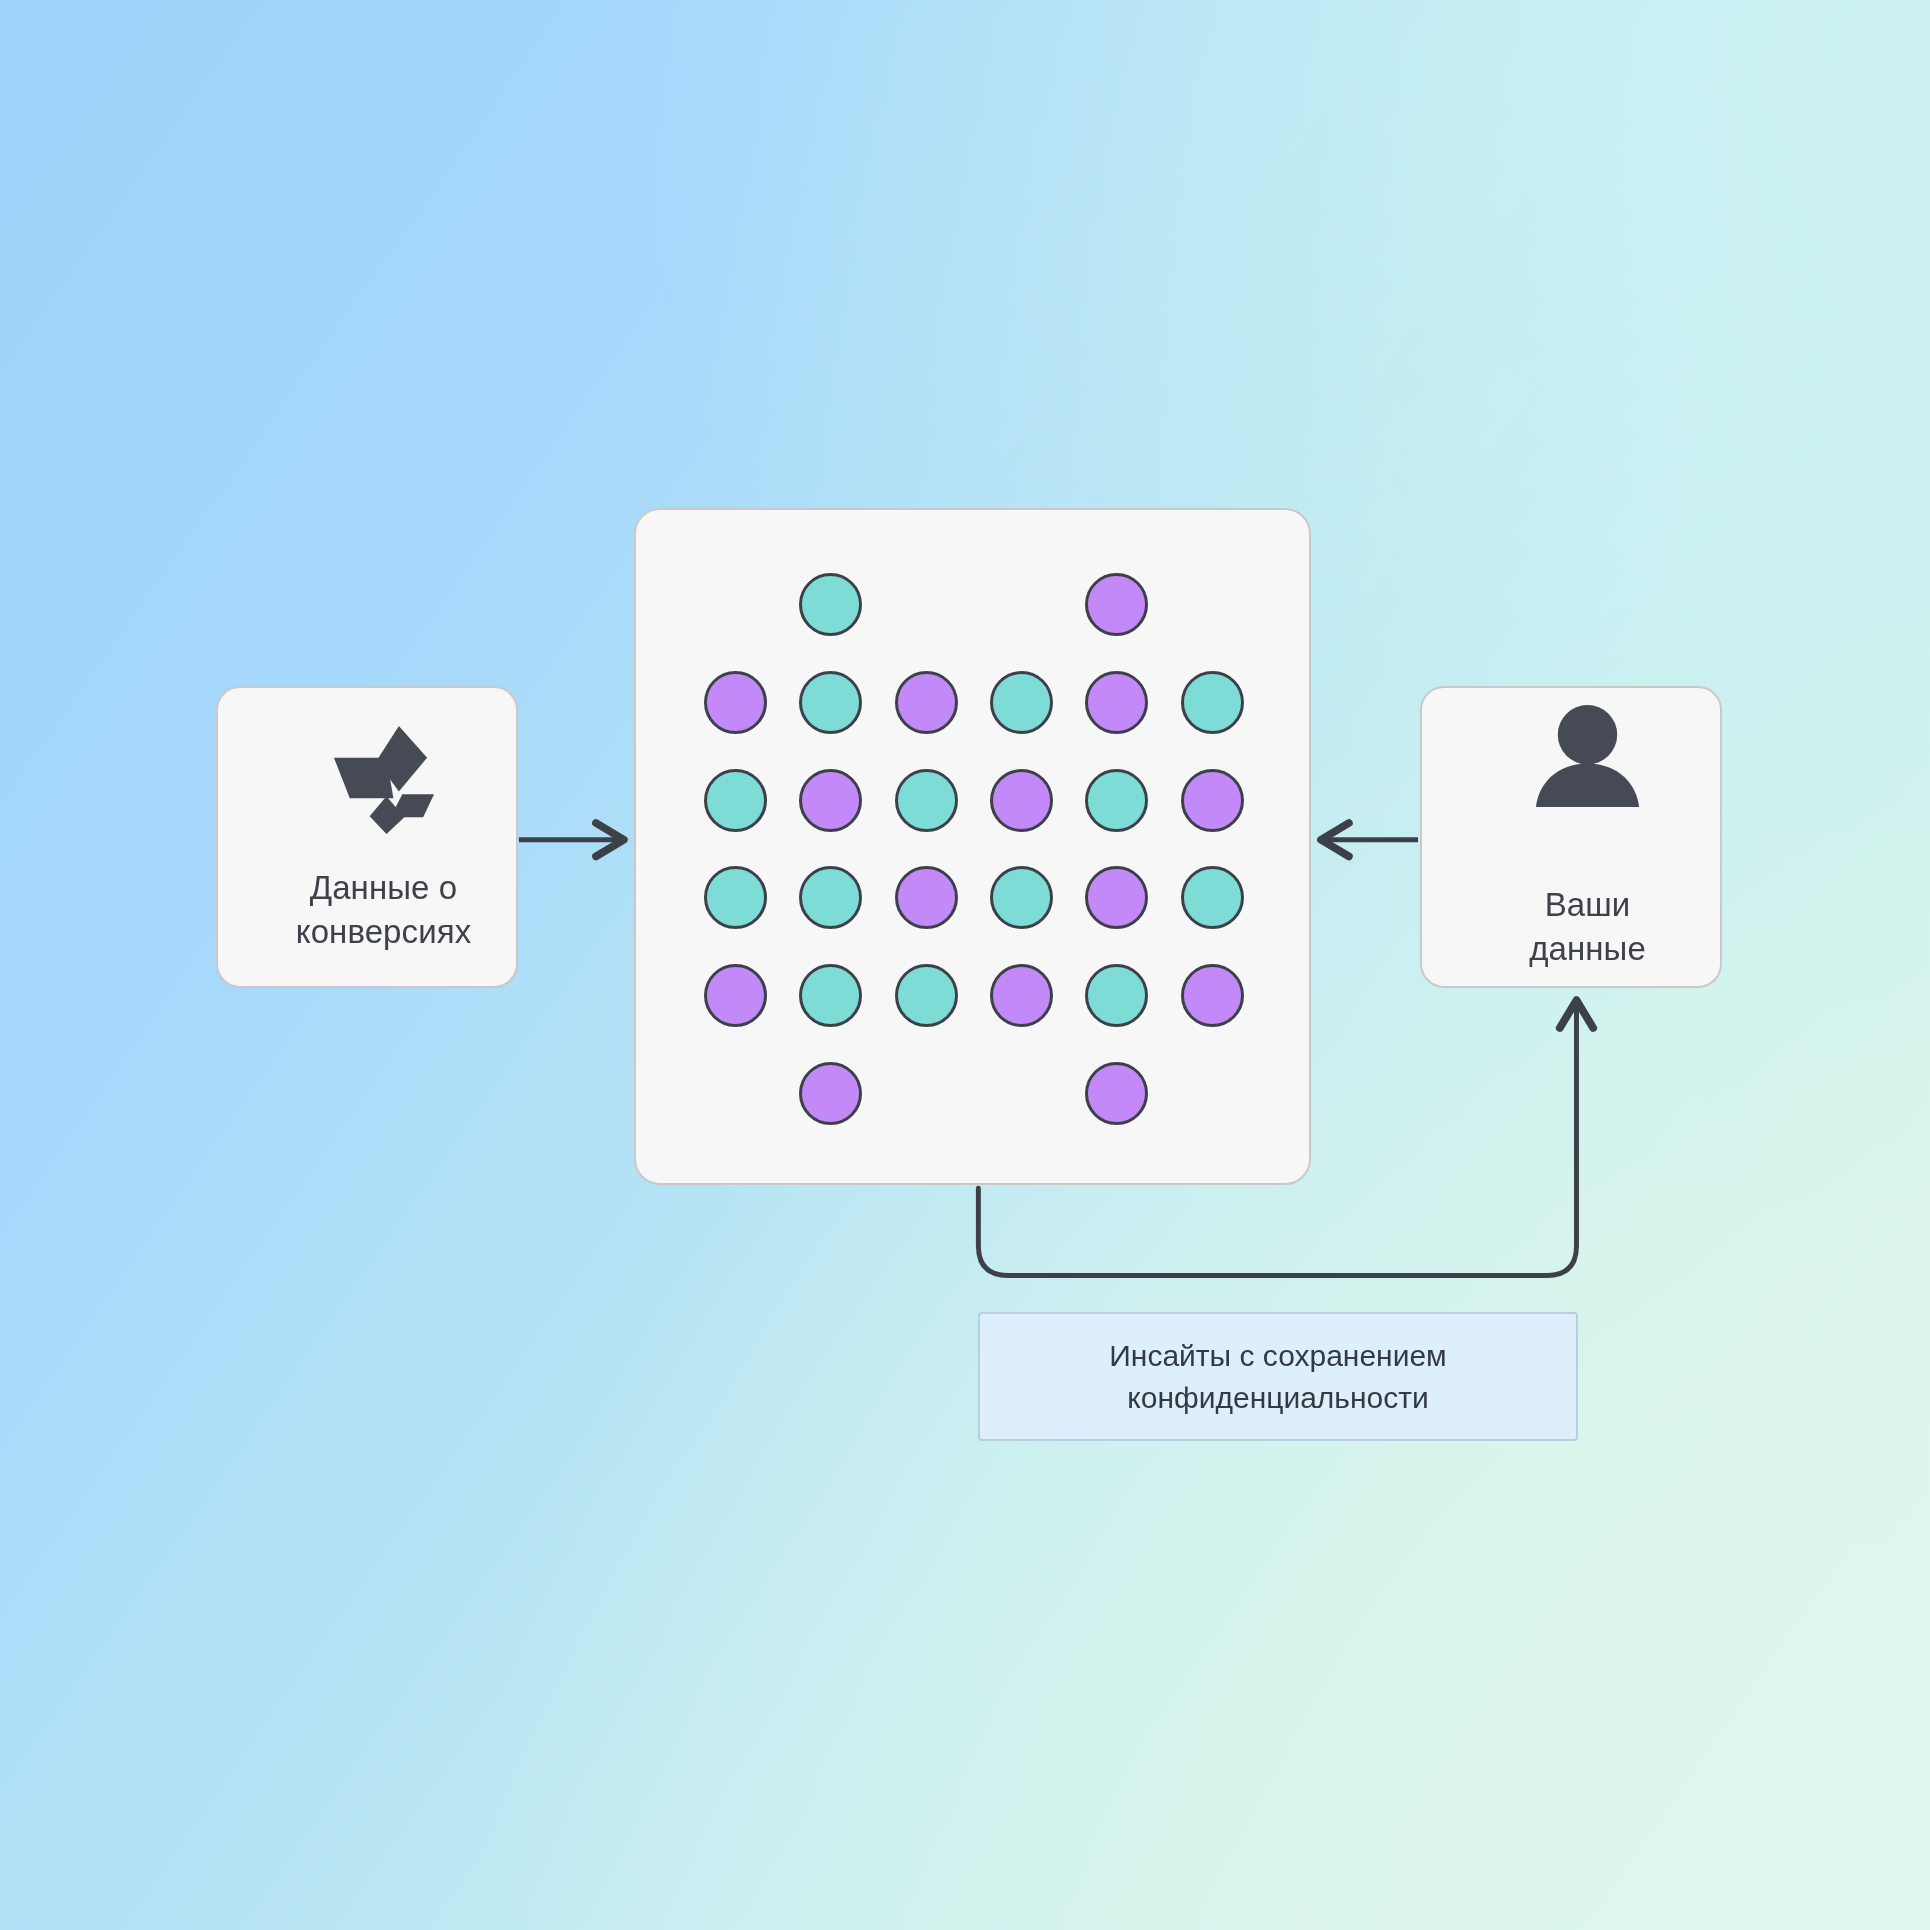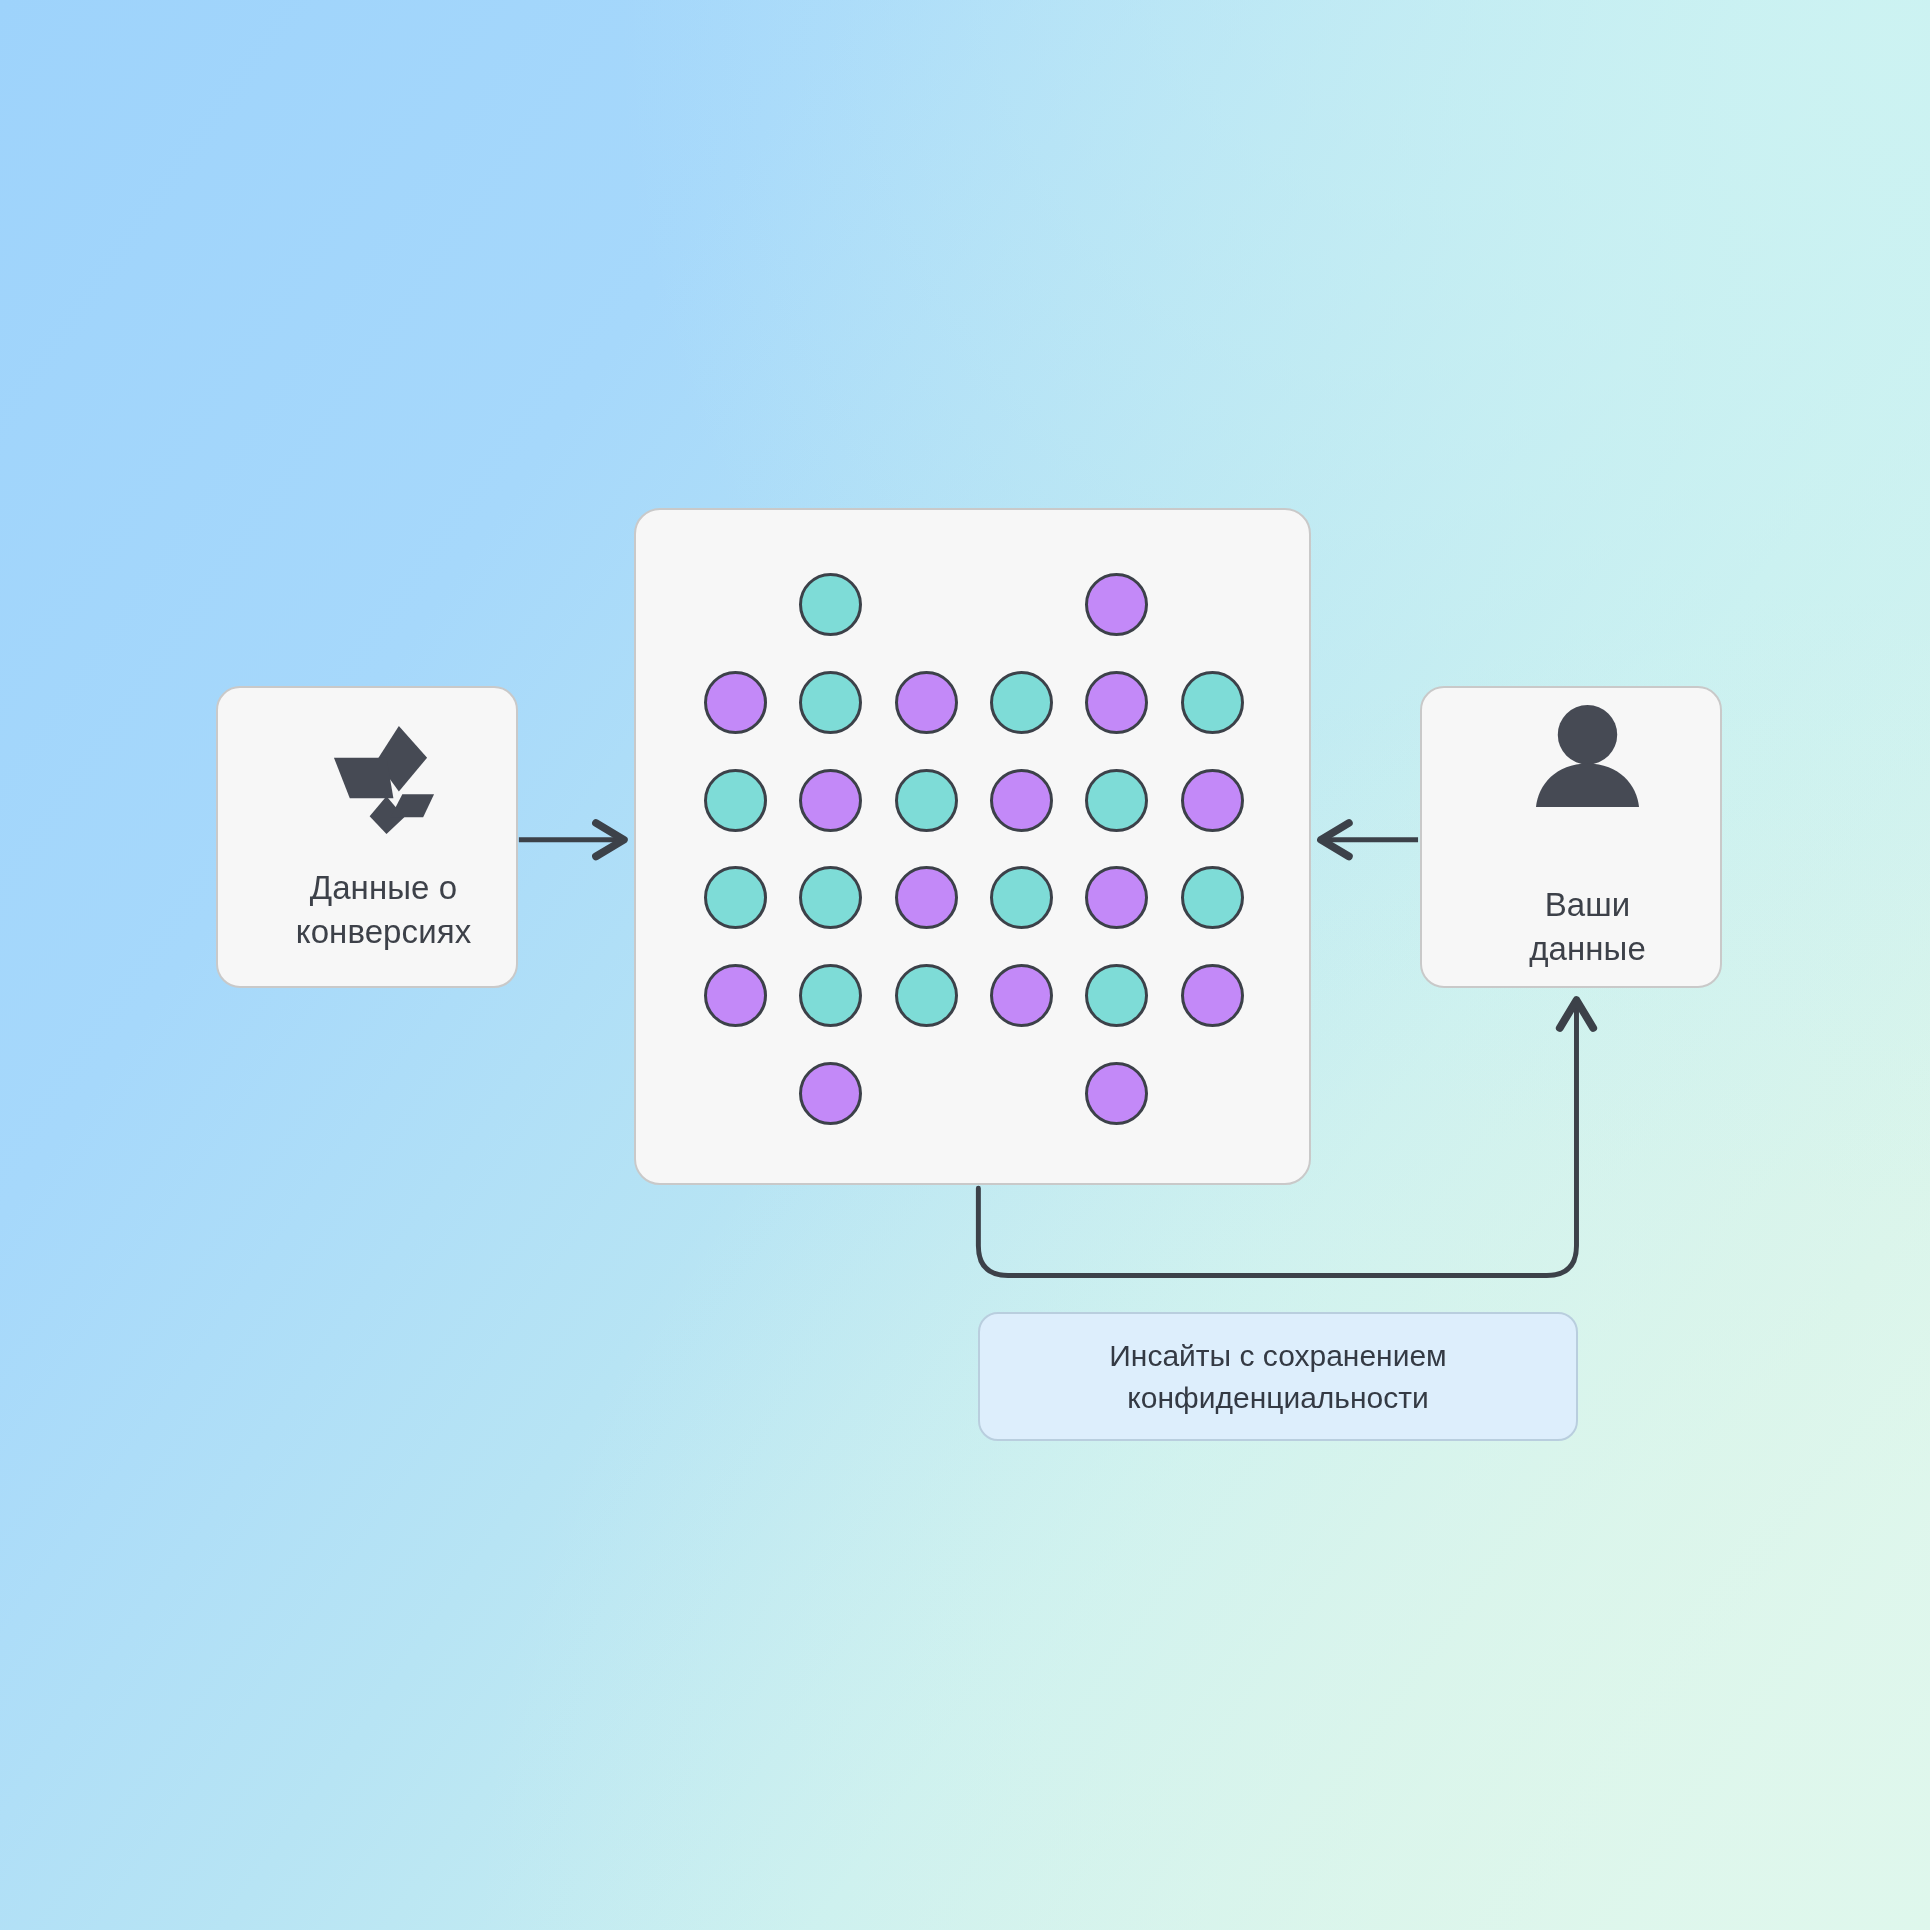--- a/index.html
+++ b/index.html
@@ -103,21 +103,21 @@
 
   
   #callout-privacy {
     position: absolute;
     left: 978px;
     top: 1312px;
     width: 600px;
     height: 129px;
     background: #ddeefc;
     border: 2px solid #b9cede;
-    border-radius: 20px;
+    border-radius: 4px;
     box-sizing: border-box;
     display: flex;
     align-items: center;
     justify-content: center;
   }
   #callout-privacy .callout-text {
     font-size: 30px;
     line-height: 1.38;
     color: #343a44;
     text-align: center;

